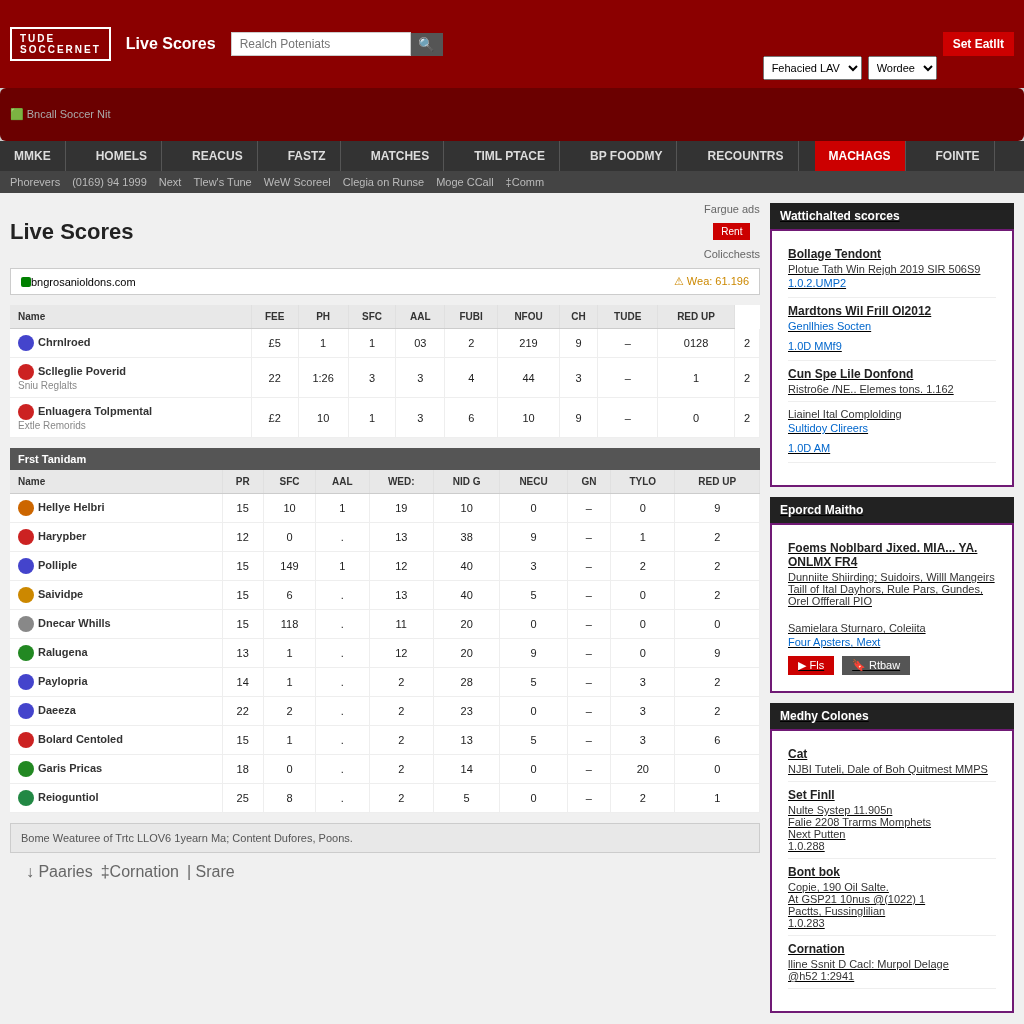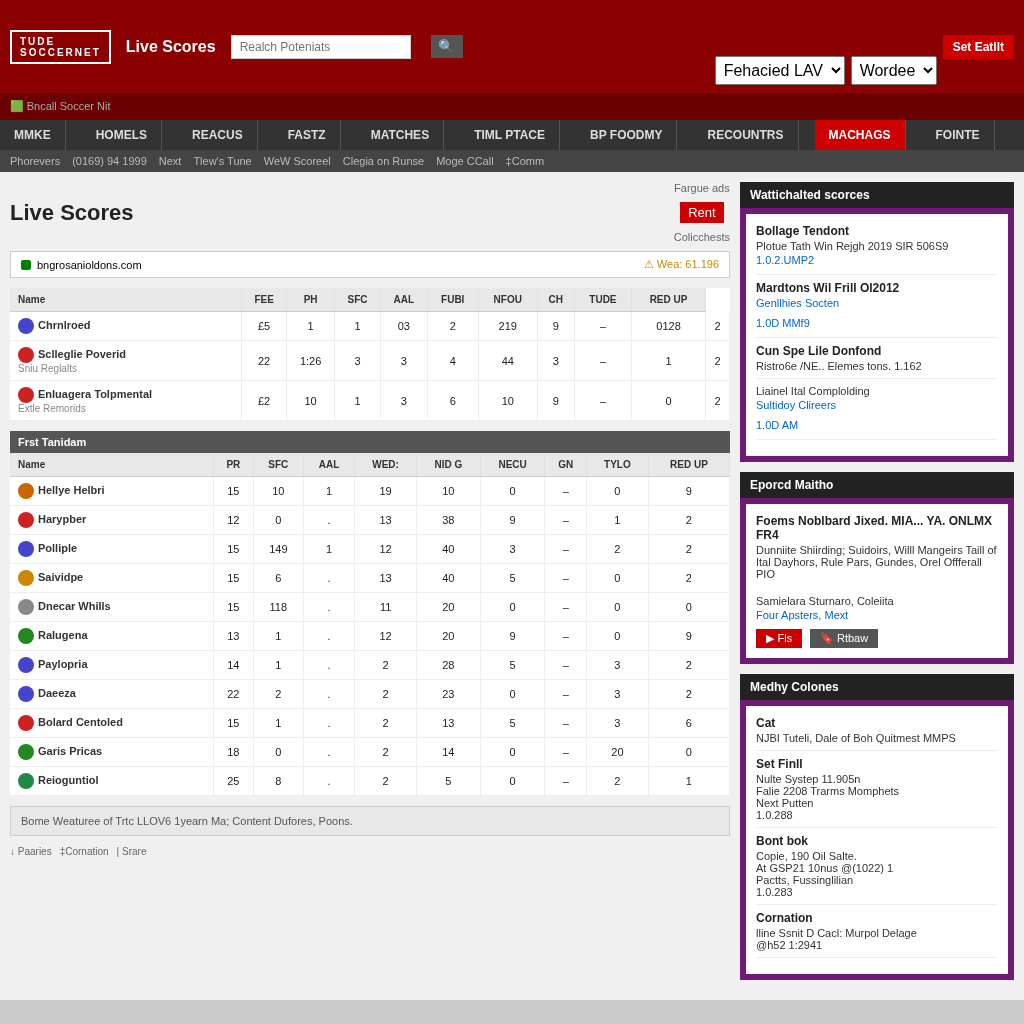--- a/index.html
+++ b/index.html
@@ -19,21 +19,21 @@
       padding: 4px 8px;
       color: white;
       font-weight: bold;
       font-size: 18px;
       line-height: 1.1;
     }
     #logo span { display: block; font-size: 10px; letter-spacing: 2px; }
     #search-bar {
       display: flex;
       align-items: center;
-      gap: 20px;
+      gap: 0;
     }
     #search-input {
       width: 180px;
       padding: 4px 8px;
       border: 1px solid #ccc;
       font-size: 12px;
     }
     #search-btn {
       background: #555;
       border: none;
@@ -42,37 +42,38 @@
       cursor: pointer;
     }
     #header-right {
       margin-left: auto;
       display: flex;
       align-items: center;
       gap: 6px;
     }
     .header-select {
       padding: 4px;
-      font-size: 16px;
+      font-size: 11px;
       margin-top: 48px;
     }
     #set-eatllt-btn {
       background: #cc0000;
       color: white;
       border: none;
       padding: 5px 10px;
       font-weight: bold;
       cursor: pointer;
       font-size: 12px;
     }
     #subheader {
       background: #6b0000;
-      padding: 7px 10px;
+      padding: 20px 10px;
       color: #aaa;
       font-size: 11px;
+      border-radius: 6px;
     }
 
     
     #main-nav {
       background: #333;
       display: flex;
       gap: 16px;
     }
     .nav-item {
       color: #ddd;
@@ -129,36 +130,36 @@
       gap: 8px;
       font-size: 11px;
       color: #666;
       flex-direction: column;
     }
     #rent-btn {
       background: #cc0000;
       color: white;
       border: none;
       padding: 3px 8px;
-      font-size: 13px;
+      font-size: 10px;
       cursor: pointer;
     }
 
     
     #ad-bar {
       background: white;
       border: 1px solid #ccc;
       padding: 6px 10px;
       margin-bottom: 10px;
       display: flex;
       align-items: center;
       justify-content: space-between;
       font-size: 11px;
     }
-    #ad-bar-left { display: flex; align-items: center; gap: 6px; }
+    #ad-bar-left { display: flex; align-items: center; }
     .green-dot { width: 10px; height: 10px; background: green; border-radius: 2px; display: inline-block; }
     #ad-bar-right { color: #cc8800; font-size: 11px; }
 
     
     .section-table {
       width: 100%;
       border-collapse: collapse;
       background: white;
       margin-bottom: 10px;
       font-size: 11px;
@@ -208,45 +209,47 @@
 
     #footer-note {
       background: #e8e8e8;
       border: 1px solid #ccc;
       padding: 8px 10px;
       font-size: 11px;
       color: #555;
       margin-bottom: 6px;
     }
     #footer-links {
-      font-size: 10px;
+      font-size: 16px;
       color: #666;
       padding: 4px 0;
+      margin-left: 16px;
     }
     #footer-links span { margin-right: 8px; cursor: pointer; }
 
     
     #right-sidebar {
-      width: 274px;
+      width: 244px;
       flex-shrink: 0;
+      text-decoration: underline;
     }
     .sidebar-section {
       margin-bottom: 10px;
     }
     .sidebar-title {
       background: #222;
       color: white;
       padding: 6px 10px;
       font-weight: bold;
       font-size: 12px;
     }
     .sidebar-body {
       background: white;
-      border: 6px solid #701a75;
-      padding: 10px;
+      border: 2px solid #701a75;
+      padding: 16px;
       font-size: 11px;
     }
     .sidebar-item-title {
       font-weight: bold;
       color: #222;
       margin-bottom: 2px;
       font-size: 12px;
     }
     .sidebar-item-sub {
       color: #333;

